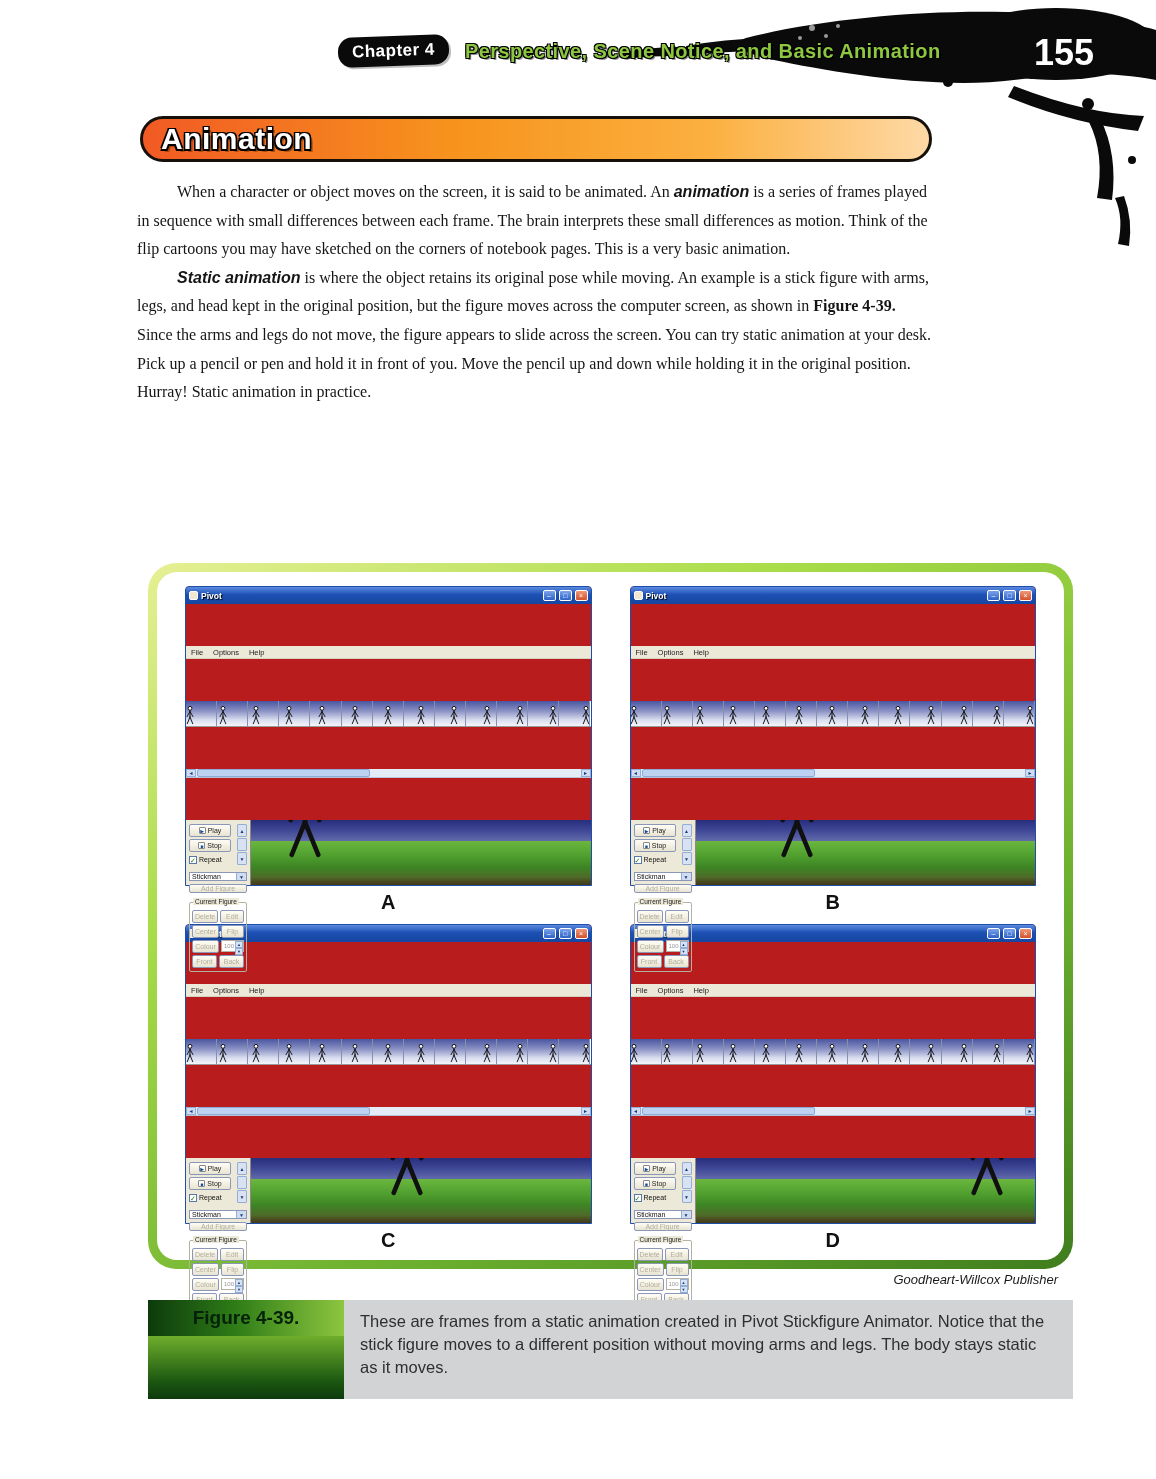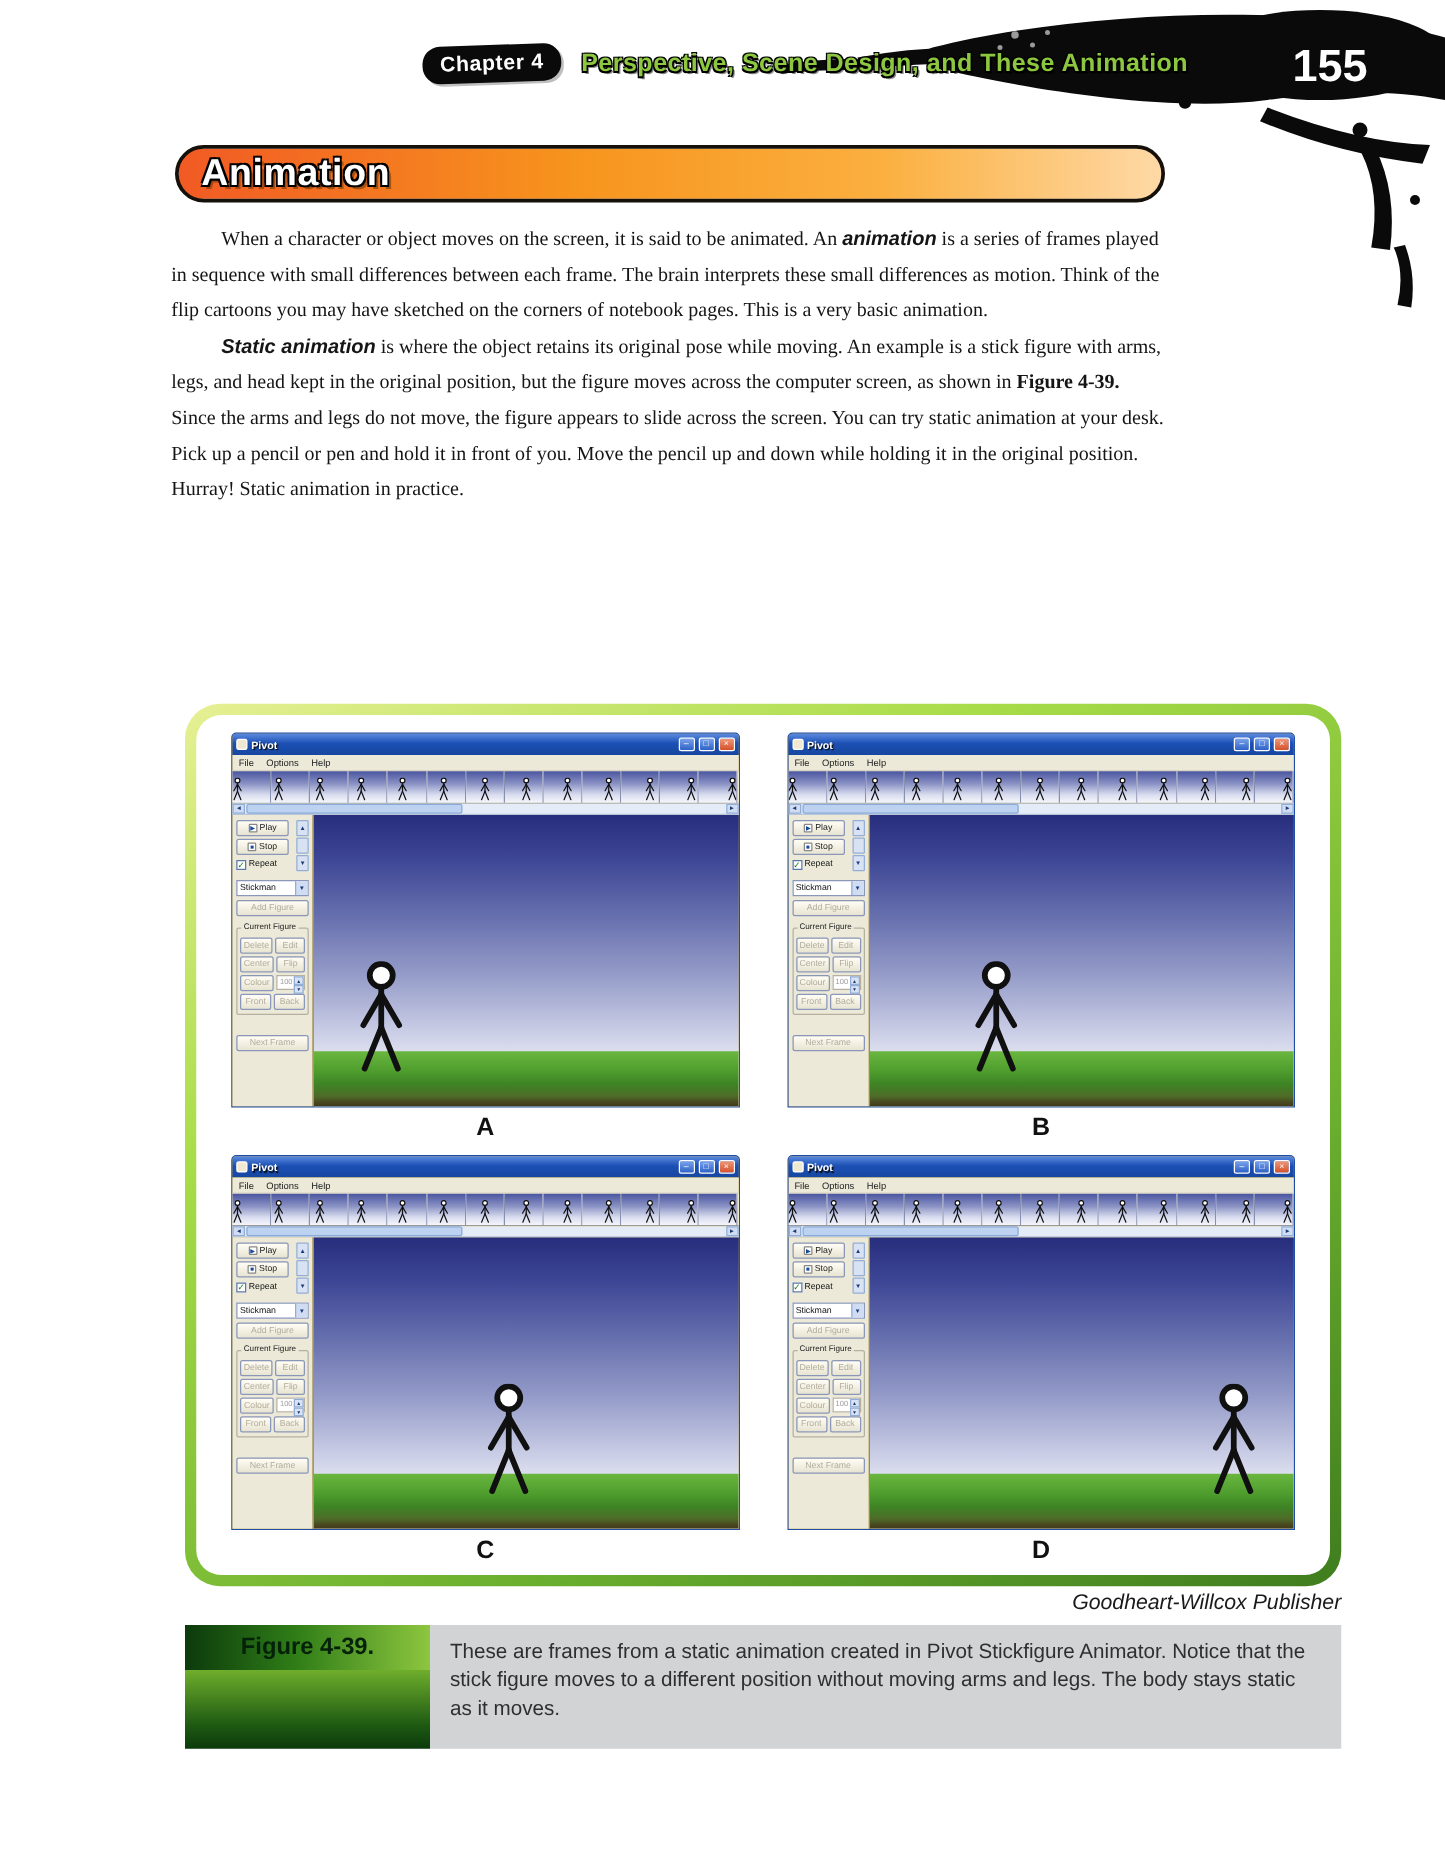--- a/index.html
+++ b/index.html
@@ -57,23 +57,24 @@
   }
   .figure-inner {
     width:100%; height:100%; background:#fff; border-radius:20px;
     padding:14px 28px 6px; display:grid; grid-template-columns:1fr 1fr; column-gap:38px; row-gap:8px;
   }
   .panel { display:flex; flex-direction:column; align-items:center; }
   .panel-label { font-family:"Liberation Sans", sans-serif; font-weight:bold; font-size:20px; color:#111; margin-top:5px; height:25px; }
 
   
   .pivot-window {
-    width:100%; height:300px; border:1px solid #1e4ea8; background:#eab308;
+    width:100%; height:300px; border:1px solid #1e4ea8; background:#b91c1c;
     display:flex; flex-direction:column; font-family:"Liberation Sans", sans-serif;
     border-radius:4px 4px 0 0;
+    gap:42px;
   }
   .titlebar {
     height:17px; flex:0 0 auto;
     background:linear-gradient(to bottom,#5b8ae0 0%, #1c50b4 45%, #1646a0 100%);
     border-radius:3px 3px 0 0; display:flex; align-items:center; padding:0 3px; gap:3px;
   }
   .app-icon { width:9px; height:9px; background:#f0e8d0; border:1px solid #fff; border-radius:2px; flex:0 0 auto; }
   .title-text { color:#fff; font-size:8.5px; font-weight:bold; text-shadow:1px 1px 1px #000; flex:1; }
   .win-btn { width:13px; height:11px; border:1px solid #fff; border-radius:2px; font-size:7px; line-height:9px; text-align:center; color:#fff; flex:0 0 auto; }
   .win-btn.min, .win-btn.max { background:linear-gradient(#7ba3ea,#2e62c8); }
@@ -127,22 +128,22 @@
   .ground {
     position:absolute; left:0; right:0; bottom:0; height:44px;
     background:linear-gradient(to bottom,#6ab63f 0%, #4f9e2e 35%, #3d8424 60%, #4e6b28 82%, #4a4a20 92%, #403a1a 100%);
   }
   .stick line { stroke:#101010; stroke-width:4.5; stroke-linecap:round; }
   .stick circle { fill:#ffffff; stroke:#101010; stroke-width:4.5; }
   .stick-big { position:absolute; bottom:24px; height:92px; transform:translateX(-50%); z-index:2; }
   .stick-mini { position:absolute; bottom:1px; height:19px; transform:translateX(-50%); }
 
   
-  .credit { position:absolute; top:1272px; right:83px; z-index:3;
-            font-family:"Liberation Sans", sans-serif; font-style:italic; font-size:17px; color:#1a1a1a; }
+  .credit { position:absolute; top:1272px; right:98px; z-index:3;
+            font-family:"Liberation Sans", sans-serif; font-style:italic; font-size:13px; color:#1a1a1a; }
   .caption-wrap { position:absolute; top:1300px; left:148px; width:925px; min-height:94px; display:flex; z-index:2; }
   .caption-label-col { width:196px; display:flex; flex-direction:column; }
   .caption-label-bar {
     height:36px; background:linear-gradient(to right,#0c3a0c 0%, #2f7d17 45%, #8dc63f 100%);
     display:flex; align-items:center; justify-content:center;
   }
   .caption-label-bar span { font-family:"Liberation Sans", sans-serif; font-weight:bold; font-size:19px; color:#04210a; }
   .caption-label-tail { flex:1; background:linear-gradient(to bottom,#6fae2c 0%, #1e5a12 70%, #0c3a0c 100%); }
   .caption-text {
     flex:1; background:#d2d3d5; padding:10px 16px 21px;
@@ -173,21 +174,21 @@
       <circle cx="236" cy="28" r="3"></circle>
       <circle cx="250" cy="36" r="2"></circle>
       <circle cx="224" cy="38" r="2"></circle>
       <circle cx="262" cy="26" r="2"></circle>
     </g>
   </svg>
   <div class="page-number">155</div>
 
   <div class="header">
     <span class="chapter-badge">Chapter 4</span>
-    <span class="chapter-title">Perspective, Scene Design, and These Animation</span>
+    <span class="chapter-title">Perspective, Scene Notice, and Basic Animation</span>
   </div>
 
   <div class="section-banner">
     <span class="title">Animation</span>
   </div>
 
   <div class="bodytext">
     <p><span>When a character or object moves on the screen, it is said to be animated. An </span><span class="kw">animation</span><span> is a series of frames played in sequence with small differences between each frame. The brain interprets these small differences as motion. Think of the flip cartoons you may have sketched on the corners of notebook pages. This is a very basic animation.</span></p>
     <p><span class="kw">Static animation</span><span> is where the object retains its original pose while moving. An example is a stick figure with arms, legs, and head kept in the original position, but the figure moves across the computer screen, as shown in </span><span class="figref">Figure 4-39.</span><span> Since the arms and legs do not move, the figure appears to slide across the screen. You can try static animation at your desk. Pick up a pencil or pen and hold it in front of you. Move the pencil up and down while holding it in the original position. Hurray! Static animation in practice.</span></p>
   </div>

